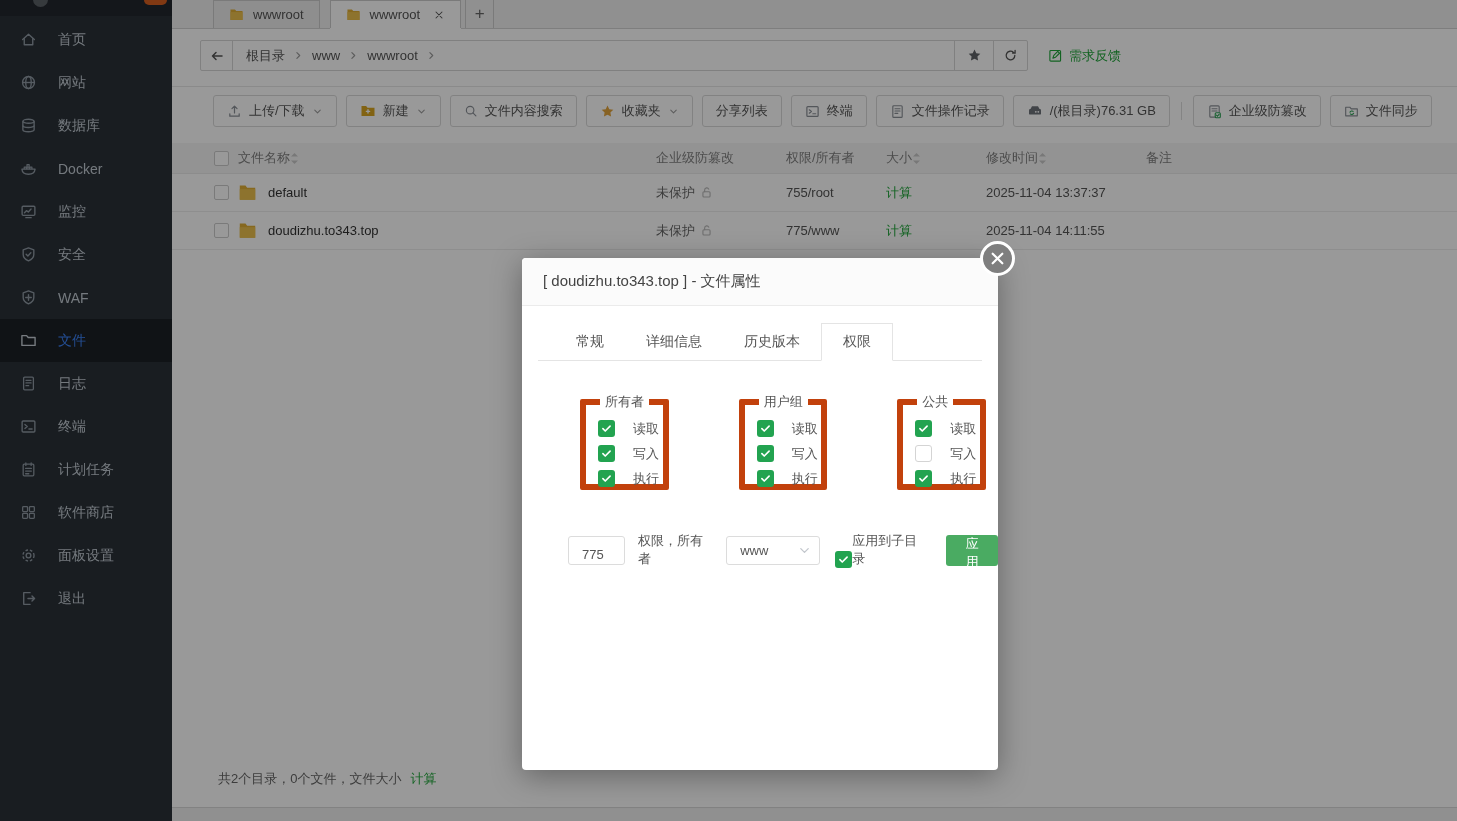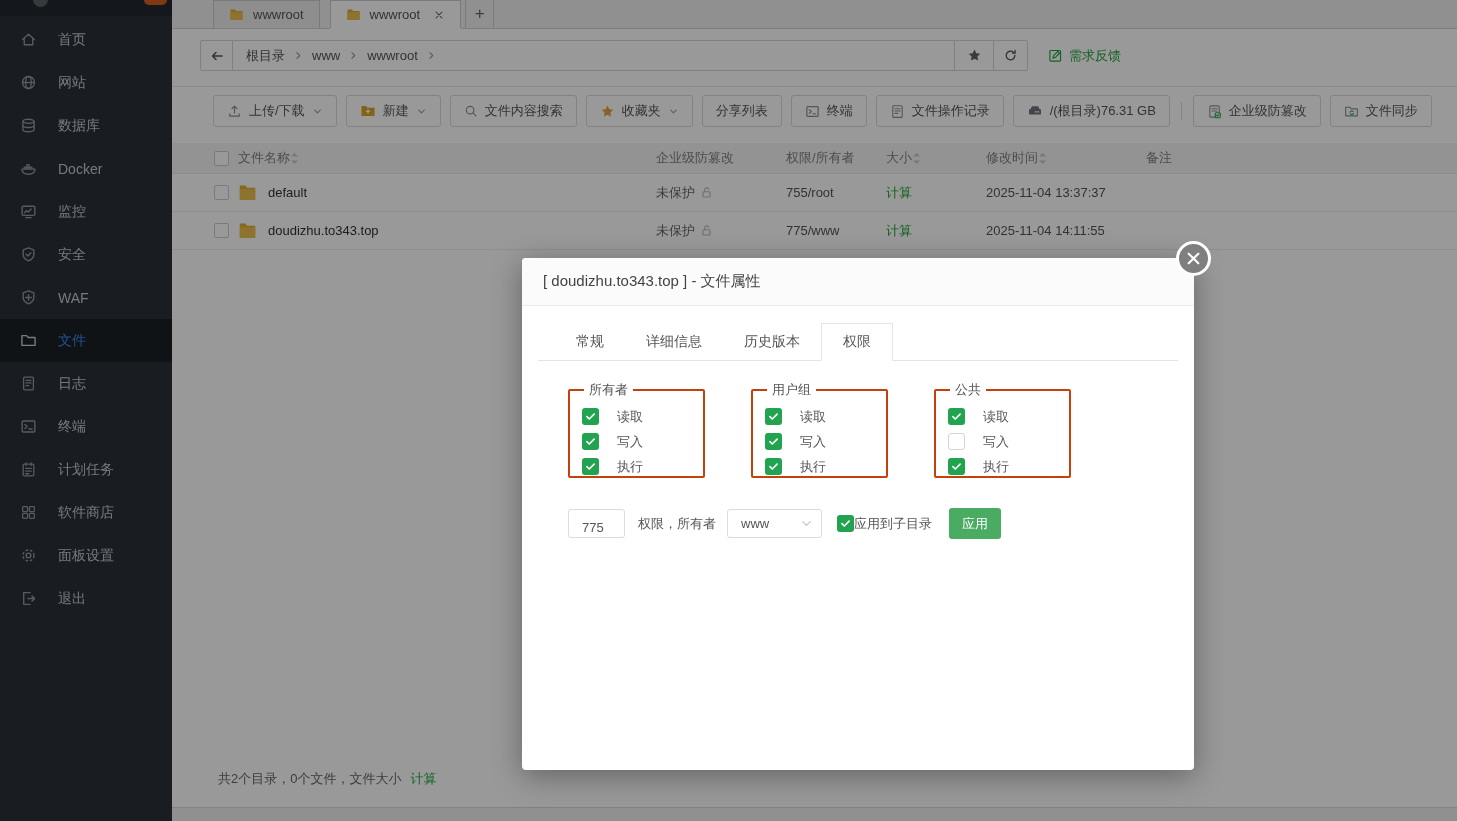--- a/index.html
+++ b/index.html
@@ -54,46 +54,46 @@
   .hlabel{display:flex;align-items:center;}
   .namecell{display:flex;align-items:center;gap:11px;color:#333;cursor:pointer;}
   .protcell{display:flex;align-items:center;gap:4px;color:#666;}
   .calc-link{color:#20a53a;cursor:pointer;}
 
   .footer-note{position:absolute;left:46px;top:770px;font-size:13px;color:#666;display:flex;gap:9px;}
   .card-bottom{position:absolute;left:0;right:0;top:807px;height:14px;background:#f1f1f1;border-top:1px solid #d9d9d9;}
 
   
   .overlay{position:absolute;inset:0;background:rgba(0,0,0,0.40);z-index:50;}
-  .modal{position:absolute;left:522px;top:258px;width:672px;height:512px;background:#fff;border-radius:4px;
+  .modal{position:absolute;left:522px;top:258px;width:476px;height:512px;background:#fff;border-radius:4px;
          box-shadow:0 6px 30px rgba(0,0,0,.35);z-index:60;}
   .m-close{position:absolute;right:-17px;top:-17px;width:35px;height:35px;border-radius:50%;background:#7f7f7f;
            border:3px solid #fff;box-sizing:border-box;display:flex;align-items:center;justify-content:center;
            z-index:61;cursor:pointer;}
   .m-header{height:47px;background:#fbfbfb;border-bottom:1px solid #ebebeb;border-radius:4px 4px 0 0;
             display:flex;align-items:center;padding-left:21px;font-size:15px;color:#444;}
   .m-tabs{margin:17px 16px 0;display:flex;align-items:flex-end;border-bottom:1px solid #e4e4e4;padding-left:17px;}
   .m-tab{padding:9px 21px;font-size:14px;color:#555;cursor:pointer;}
   .m-tab.active{border:1px solid #e4e4e4;border-bottom:1px solid #fff;margin-bottom:-1px;background:#fff;}
   .m-groups{display:flex;gap:46px;margin:20px 0 0 46px;}
-  .pgroup{width:137px;height:97px;border:2px solid #c2410c;border-radius:2px;margin:0;
+  .pgroup{width:137px;height:97px;border:6px solid #c2410c;border-radius:2px;margin:12px;
           padding:5px 0 0 12px;box-sizing:border-box;}
   .pgroup legend{font-size:13px;color:#555;padding:0 5px;margin-left:2px;}
   .cb-row{display:flex;align-items:center;gap:18px;height:25px;font-size:13px;color:#555;}
   .cb{width:17px;height:17px;border-radius:3px;box-sizing:border-box;display:inline-flex;
       align-items:center;justify-content:center;cursor:pointer;flex:0 0 auto;}
   .cb.on{background:#22a350;}
   .cb.off{background:#fff;border:1px solid #d4d4d4;}
   .m-controls{display:flex;align-items:center;margin:30px 0 0 46px;}
   .perm-input{width:57px;height:29px;border:1px solid #dcdcdc;border-radius:3px;font-size:13px;color:#555;
               padding:8px 0 0 13px;box-sizing:border-box;outline:none;font-family:inherit;background:#fff;}
   .perm-label{font-size:13px;color:#555;margin:0 11px 0 13px;}
   .owner-select{width:95px;height:29px;border:1px solid #dcdcdc;border-radius:3px;display:flex;align-items:center;
                 justify-content:space-between;padding:0 8px 0 13px;font-size:13px;color:#555;box-sizing:border-box;cursor:pointer;background:#fff;}
-  .apply-sub{display:flex;align-items:flex-start;margin-left:15px;font-size:13px;color:#555;}
+  .apply-sub{display:flex;align-items:flex-end;margin-left:15px;font-size:13px;color:#555;}
   .apply-btn{margin-left:17px;min-width:51px;height:31px;background:#4aab62;color:#fff;font-size:13px;border:none;
              border-radius:3px;cursor:pointer;padding:0 13px;font-family:inherit;}
 </style>
 </head>
 <body>
 
 <div class="app">
 
   <div class="sidebar">
     <div class="sidebar-top">

